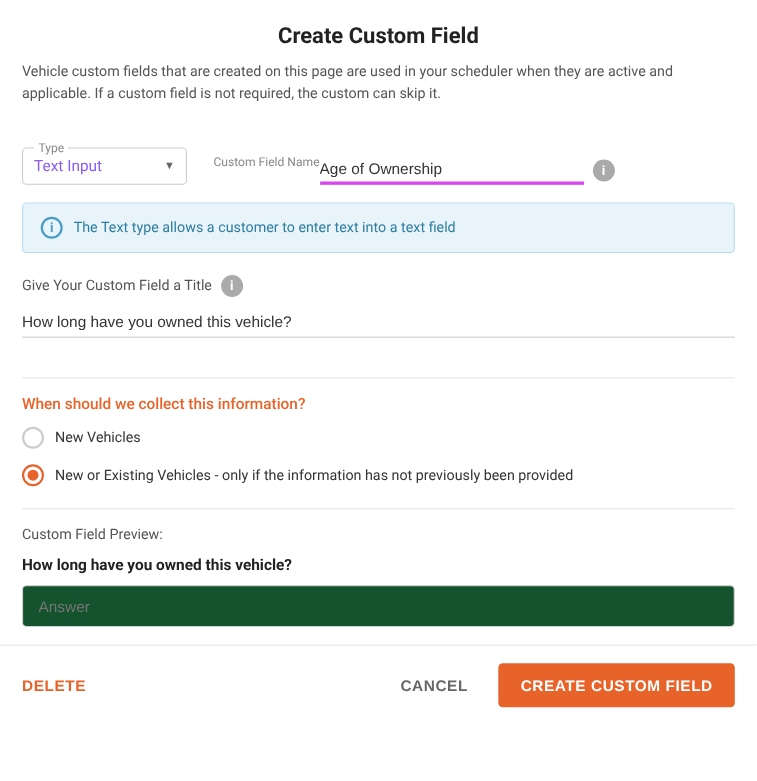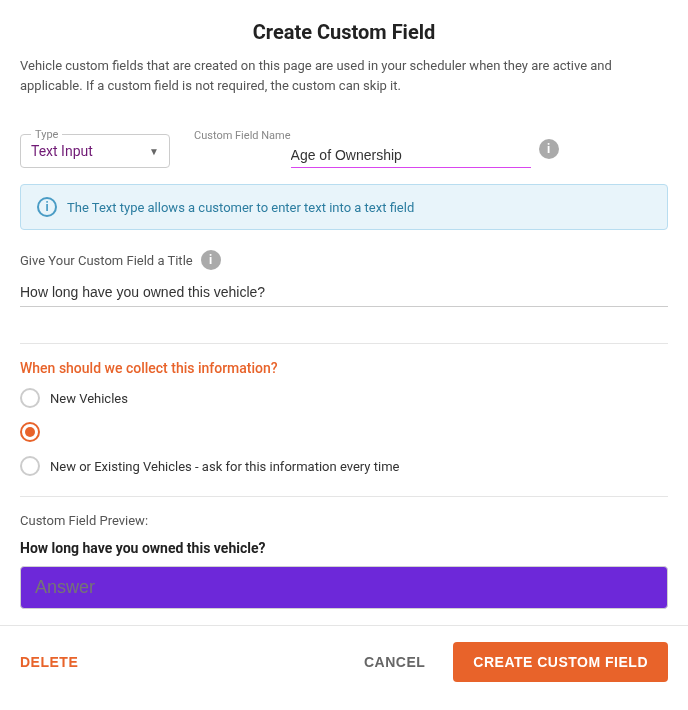--- a/index.html
+++ b/index.html
@@ -33,45 +33,44 @@
       gap: 24px;
       margin-bottom: 16px;
     }
     .field-label {
       font-size: 11px;
       color: #888;
       margin-bottom: 4px;
     }
     .type-select-label {
       font-size: 14px;
-      color: #701a75;
+      color: #8b5cf6;
     }
     .chevron-icon {
       font-size: 10px;
       color: #666;
     }
     .custom-field-name-group {
       flex: 1;
       display: flex;
     }
     .custom-field-name-row {
       display: flex;
       align-items: center;
       gap: 8px;
     }
     .custom-field-name-input {
       border: none;
-      border-bottom: 1px solid #d946ef;
+      border-bottom: 3px solid #d946ef;
       font-size: 14px;
       color: #333;
       padding: 4px 0;
       width: 240px;
       outline: none;
       background: transparent;
-      margin-top: 14px;
     }
     .info-icon {
       width: 20px;
       height: 20px;
       border-radius: 50%;
       background: #aaa;
       color: #fff;
       font-size: 12px;
       font-weight: bold;
       display: flex;
@@ -226,24 +225,24 @@
       font-size: 14px;
       font-weight: 700;
       color: #222;
       margin-bottom: 10px;
     }
     .preview-input {
       width: 100%;
       border: 1px solid #d0d0d0;
       border-radius: 4px;
       padding: 10px 14px;
-      font-size: 18px;
+      font-size: 14px;
       color: #aaa;
       outline: none;
-      background: #6d28d9;
+      background: #14532d;
     }
     .footer {
       display: flex;
       align-items: center;
       justify-content: space-between;
       padding: 16px 20px;
       border-top: 1px solid #e5e5e5;
       margin-top: 16px;
     }
     .delete-btn {
@@ -346,24 +345,21 @@
 
   <div class="radio-group">
     <div class="radio-item">
       <div class="radio-outer"></div>
       <span class="radio-text">New Vehicles</span>
     </div>
     <div class="radio-item">
       <div class="radio-outer selected">
         <div class="radio-inner"></div>
       </div>
-    </div>
-    <div class="radio-item">
-      <div class="radio-outer"></div>
-      <span class="radio-text">New or Existing Vehicles - ask for this information every time</span>
+      <span class="radio-text">New or Existing Vehicles - only if the information has not previously been provided</span>
     </div>
   </div>
 
   <hr class="divider">
 
   <div class="preview-section">
     <div class="preview-label">Custom Field Preview:</div>
     <div class="preview-question">How long have you owned this vehicle?</div>
     <input class="preview-input" type="text" placeholder="Answer" style="">
   </div>

